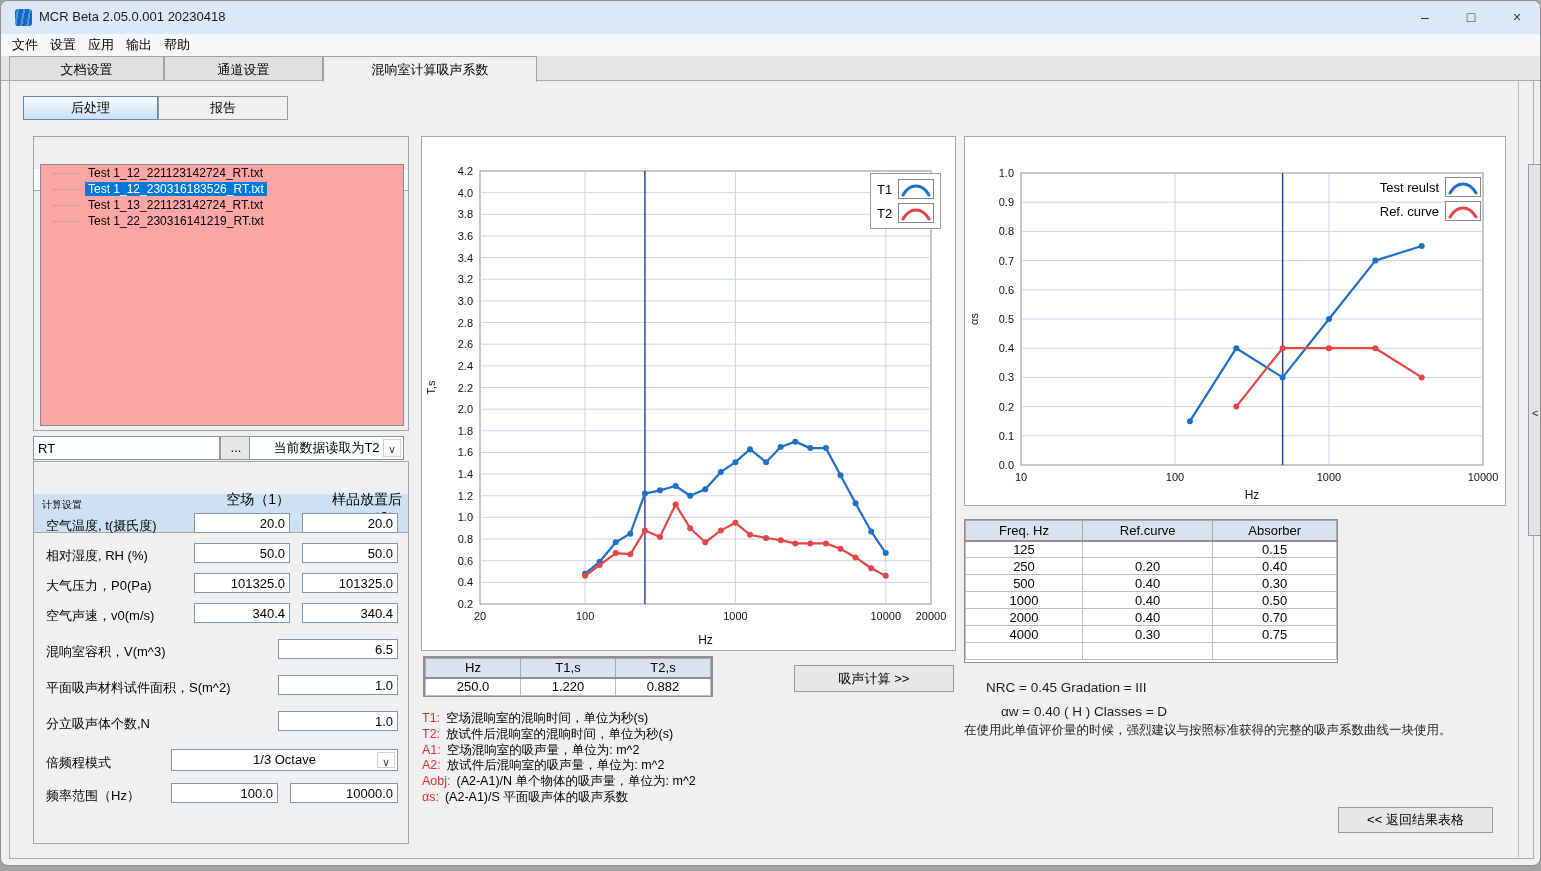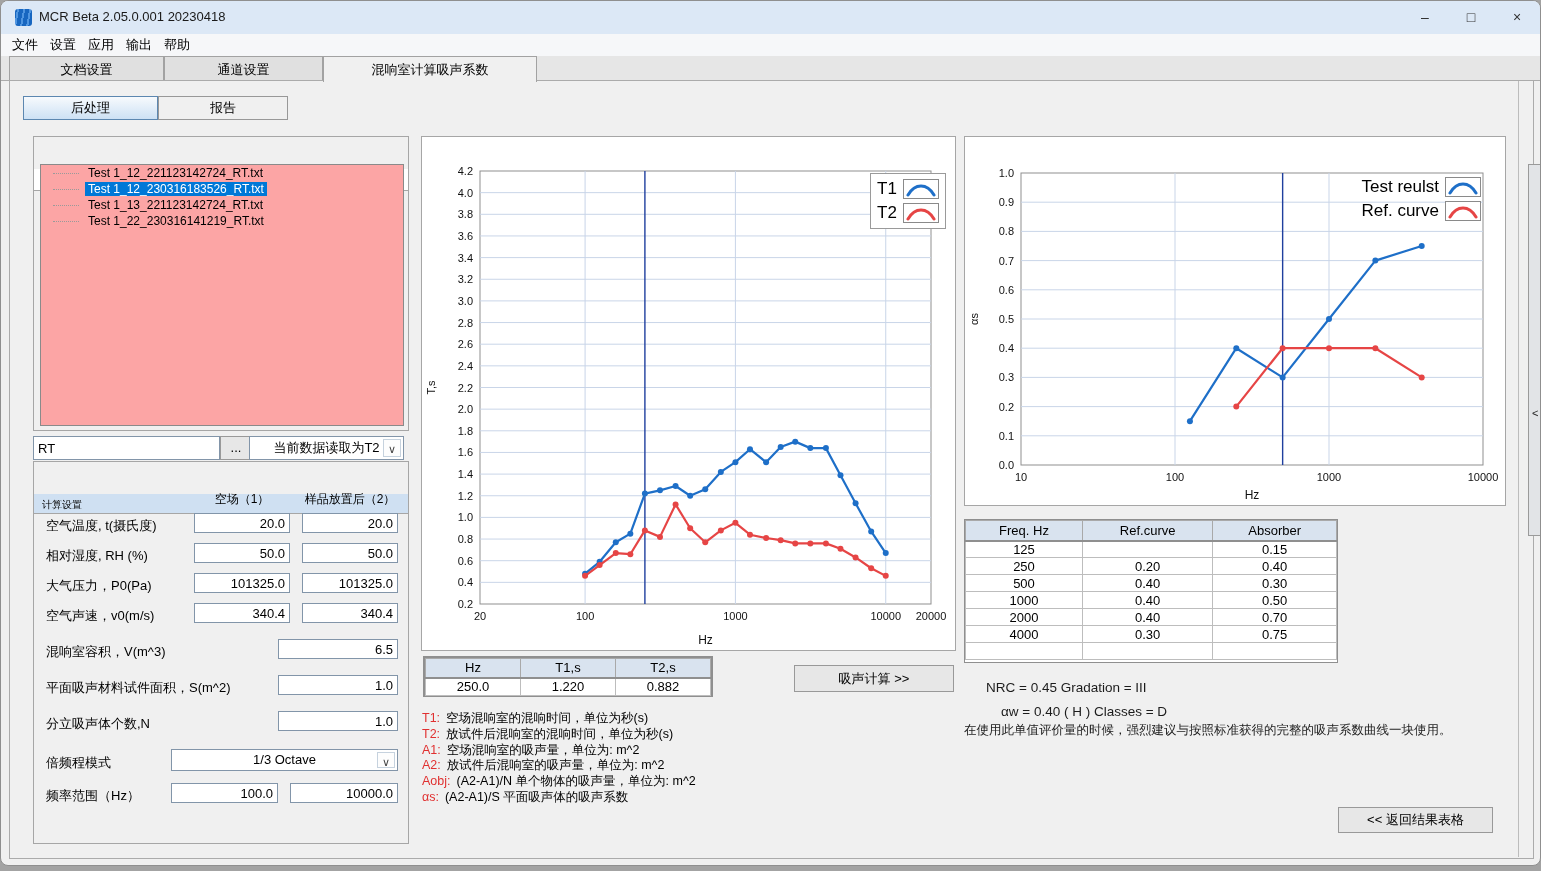--- a/index.html
+++ b/index.html
@@ -40,28 +40,28 @@
   .file-item .fname { padding:0 3px; }
   .file-item.selected .fname { background:#0078d7; color:#fff;margin-top:36px; }
   
   .tbox { position:absolute; background:#fff; border:1px solid #8295a9; font-size:13px;
           font-family:"Liberation Sans","DejaVu Sans",sans-serif; padding:0 4px; }
   .tbox.center { text-align:right; }
   .btn { position:absolute; background:#e7e7e7; border:1px solid #999; text-align:center; font-size:13px; }
   .combo { position:absolute; background:#fff; border:1px solid #8295a9; font-size:13px; text-align:center; }
   .combo .chev { position:absolute; right:2px; top:2px; bottom:2px; width:18px; border:1px solid #c6d2de;
                  background:#fdfdfd; color:#444; font-size:11px; line-height:18px; text-align:center; }
-  .col-head { position:absolute; font-size:12px; text-align:center; }
+  .col-head { position:absolute; font-size:14px; text-align:right; }
   .fld-label { position:absolute; font-size:13px; }
   
   .chart-mount { position:absolute; background:#fff; }
   .legend { position:absolute; display:flex; flex-direction:column; gap:4px; align-items:flex-end; }
   .legend.boxed { border:1px solid #9a9a9a; background:#fff; padding:5px 6px; }
   .legend-row { display:flex; align-items:center; gap:6px; }
-  .legend-row .llabel { font-size:17px; }
+  .legend-row .llabel { font-size:13px; }
   .legend-row .licon { width:36px; height:20px; border:1px solid #8a8a8a; background:#fff; display:flex; align-items:center; justify-content:center; }
   
   table.dtab { border-collapse:collapse; width:100%; }
   table.dtab th { background:#d9e3ef; font-weight:normal; font-size:13px; border:1px solid #a9a9a9; border-bottom:2px solid #8f8f8f; }
   table.dtab td { background:#fff; font-size:13px; text-align:center; border:1px solid #bdbdbd; }
   .tab-wrap { position:absolute; border:2px solid #8f8f8f; background:#fff; }
   
   #defs { position:absolute; font-size:12.5px; line-height:15.8px; white-space:nowrap; }
   #defs .term { color:#e03030; margin-right:6px; }
   
@@ -115,21 +115,21 @@
   </div>
 
   <input class="tbox" style="left: 32px; top: 435px; width: 187px; height: 24px;" value="RT">
   <div class="btn" style="left:219px; top:435px; width:32px; height:24px; line-height:22px;">...</div>
   <div class="combo" style="left:248px; top:435px; width:155px; height:24px; line-height:22px;">
     <span>当前数据读取为T2</span>
     <span class="chev">∨</span>
   </div>
 
   <div class="group" style="left:32px; top:460px; width:376px; height:383px;">
-    <div class="group-header blue" style="height:20px;">计算设置</div>
+    <div class="group-header blue" style="height:39px;">计算设置</div>
   </div>
   <div class="col-head" style="left:193px; top:490px; width:96px;">空场（1）</div>
   <div class="col-head" style="left:297px; top:490px; width:104px;">样品放置后（2）</div>
 
   <div class="fld-label" style="left:45px; top:516px;">空气温度, t(摄氏度)</div>
   <input class="tbox center" style="left: 193px; top: 512px; width: 96px; height: 20px;" value="20.0">
   <input class="tbox center" style="left: 301px; top: 512px; width: 96px; height: 20px;" value="20.0">
 
   <div class="fld-label" style="left:45px; top:546px;">相对湿度, RH (%)</div>
   <input class="tbox center" style="left: 193px; top: 542px; width: 96px; height: 20px;" value="50.0">

